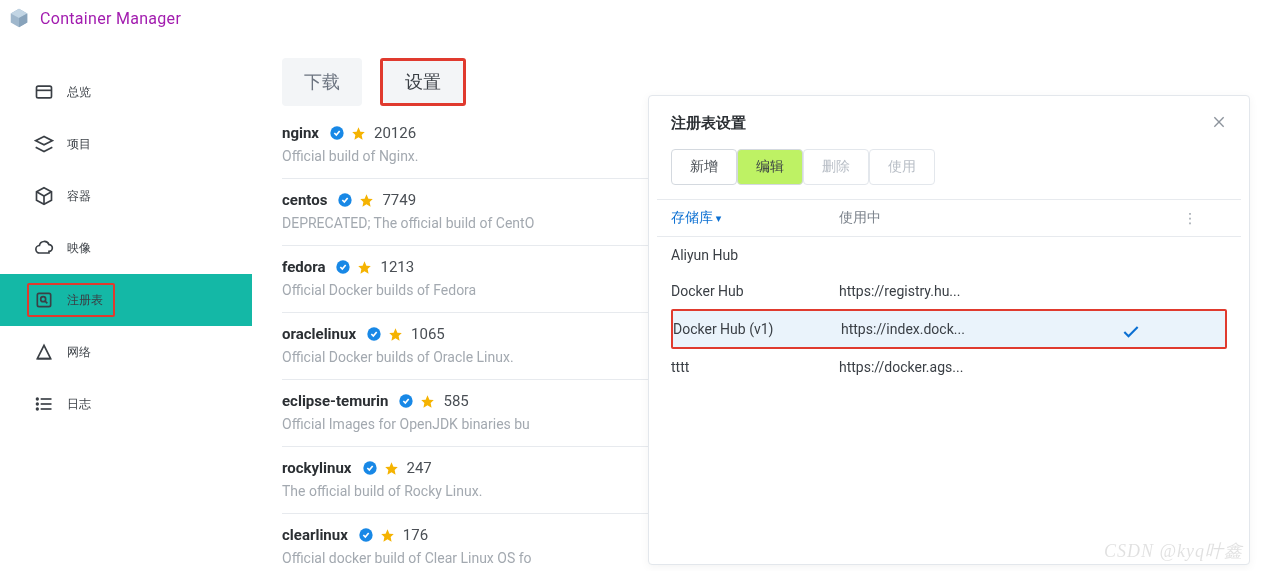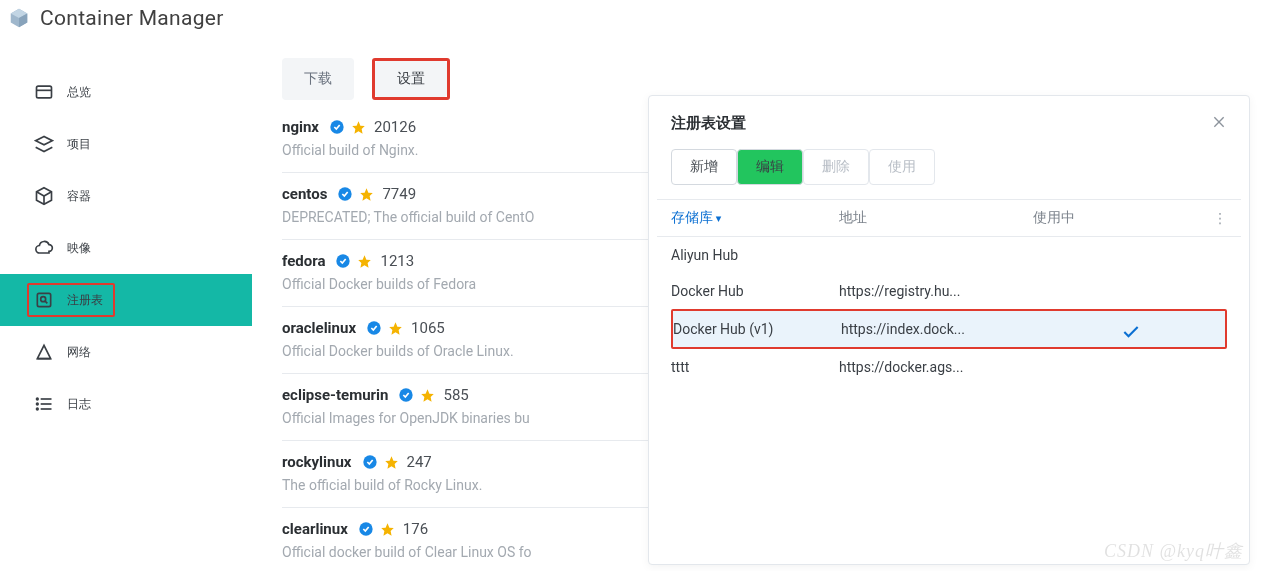--- a/index.html
+++ b/index.html
@@ -20,22 +20,22 @@
     align-items: center;
     padding: 0 8px;
     color: #a7aeb7;
   }
   .header .app-icon {
     width: 22px; height: 22px;
     margin-right: 10px;
     display: inline-flex; align-items: center; justify-content: center;
   }
   .header .app-title {
-    font-size: 21px;
-    color: #404040;
+    font-size: 16px;
+    color: #a21caf;
     letter-spacing: 0.3px;
     text-align: center;
   }
 
   .window-body {
     display: flex;
     height: calc(571px - 36px);
   }
 
   
@@ -81,21 +81,21 @@
   .tabbar {
     display: flex;
     gap: 18px;
     padding-left: 30px;
     margin-bottom: 18px;
   }
   .tabbar button {
     border: none;
     background: #f3f5f7;
     color: #6c7480;
-    font-size: 14px;
+    font-size: 18px;
     padding: 9px 22px;
     border-radius: 4px;
     cursor: pointer;
   }
   .tabbar .highlight-frame {
     border: 3px solid #e03a2e;
     border-radius: 3px;
     padding: 0;
     display: inline-block;
   }
@@ -161,21 +161,21 @@
   .modal-toolbar button {
     border: 1px solid #d4d9df;
     background: #fff;
     color: #4a4f55;
     font-size: 14px;
     padding: 8px 18px;
     border-radius: 4px;
     cursor: pointer;
   }
   .modal-toolbar button.selected {
-    background: #22c55e;
+    background: #bef264;
     color: #3a3f45;
   }
   .modal-toolbar button.disabled {
     color: #b8bec6;
     border-color: #e3e7ec;
     cursor: default;
   }
 
   .modal-table {
     width: 100%;
@@ -492,21 +492,20 @@
   </div>
   <div class="modal-toolbar">
     <button>新增</button>
     <button class="selected">编辑</button>
     <button class="disabled">删除</button>
     <button class="disabled">使用</button>
   </div>
   <div class="modal-table">
     <div class="modal-table-head">
       <span class="col sortable">存储库</span>
-      <span class="col">地址</span>
       <span class="col">使用中</span>
       <span class="kebab">⋮</span>
     </div>
 
     <div class="modal-table-row">
       <span>Aliyun Hub</span>
       <span class="inuse"></span>
       <span></span>
     </div>
     <div class="modal-table-row">

